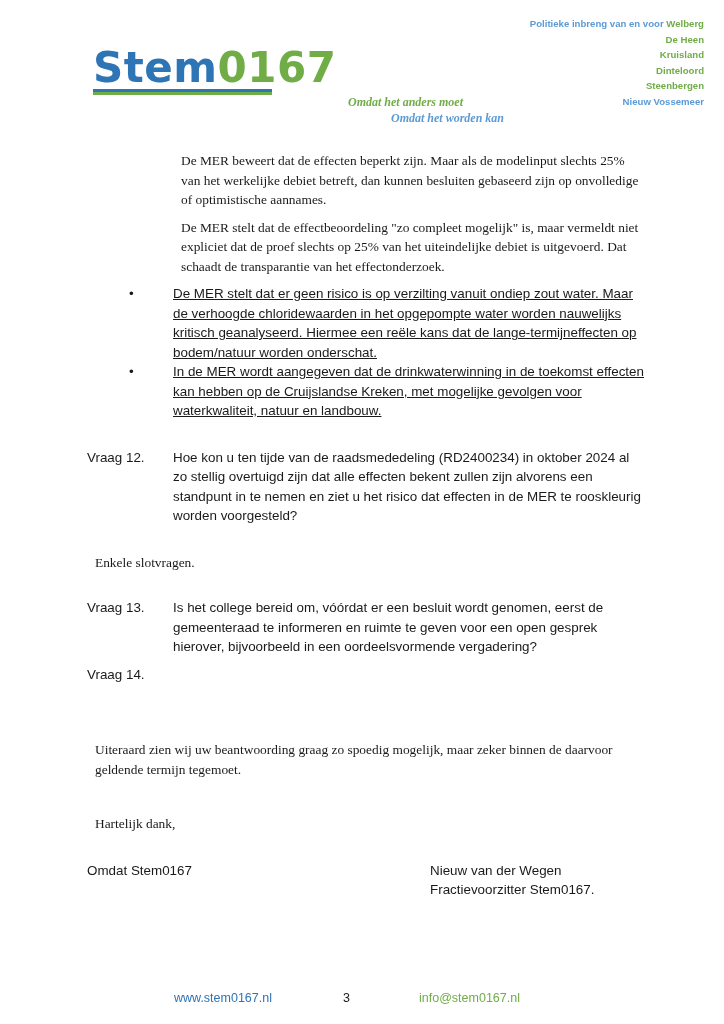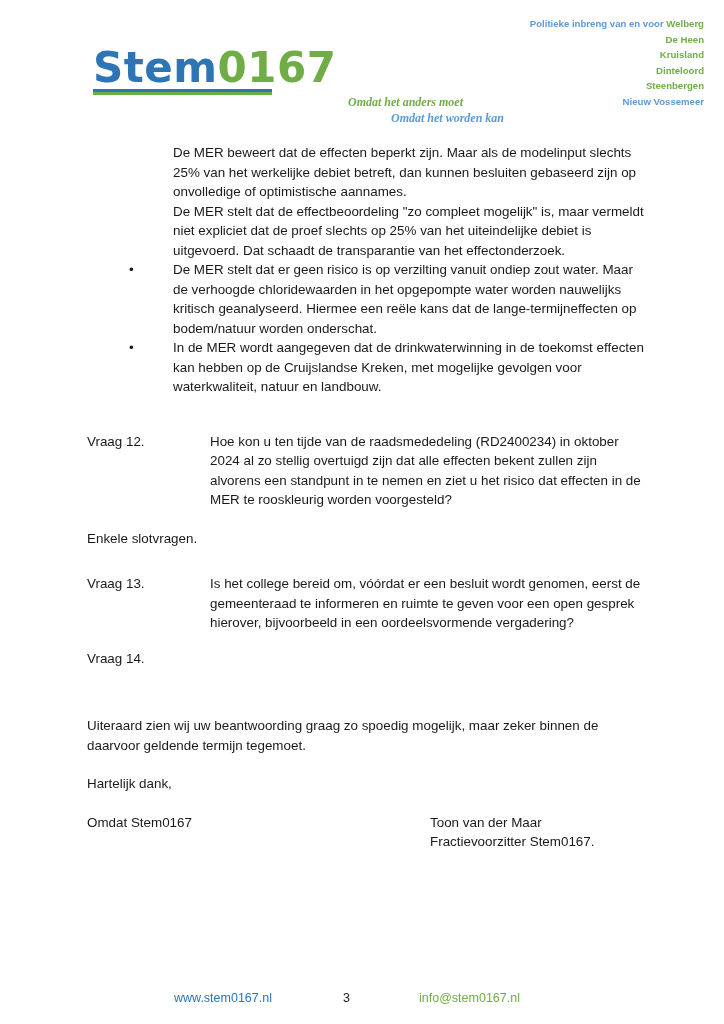--- a/index.html
+++ b/index.html
@@ -32,26 +32,26 @@
   .places {
     position: absolute; right: 20px; top: 16px; text-align: right;
     font-weight: bold; font-size: 9.6px; line-height: 15.5px;
   }
   .places .intro { color: #5b9bd5; padding-left: 28px; }
   .places .first { color: #70ad47; }
   .places .place { color: #70ad47; }
   .places .place.blue { color: #5b9bd5; }
 
   .content { position: absolute; left: 87px; top: 143px; width: 560px; font-size: 13.4px; line-height: 19.5px; }
-  .para { margin: 0; }
+  .para { margin: 8px; font-family: Liberation Serif, serif; }
   .indent { padding-left: 86px; }
   .bullet-row { display: flex; }
   .bullet-row .bullet { width: 86px; padding-left: 42px; box-sizing: border-box; }
-  .bullet-row .btext { flex: 1; }
-  .q-row { display: flex; margin-top: 16px; gap: 37px; }
+  .bullet-row .btext { flex: 1; text-decoration: underline; }
+  .q-row { display: flex; margin-top: 8px; }
   .q-row .qlabel { width: 86px; flex-shrink: 0; }
   .q-row .qtext { flex: 1; }
   .gap-s { height: 19px; }
   .gap-m { height: 10px; }
   .gap-l { height: 48px; }
   .sign-row { display: flex; }
   .sign-row .left { width: 343px; }
 
   .footer {
     position: absolute; top: 991px; left: 0; width: 724px; font-size: 12.5px;
@@ -121,21 +121,21 @@
 
   <div class="gap-l"></div>
   <p class="para">Uiteraard zien wij uw beantwoording graag zo spoedig mogelijk, maar zeker binnen de daarvoor geldende termijn tegemoet.</p>
   <div class="gap-s"></div>
   <p class="para">Hartelijk dank,</p>
   <div class="gap-s"></div>
 
   <div class="sign-row">
     <span class="left">Omdat Stem0167</span>
     <span>
-      <div>Toon van der Maar</div>
+      <div>Nieuw van der Wegen</div>
       <div>Fractievoorzitter Stem0167.</div>
     </span>
   </div>
 </div>
 
 <div class="footer">
   <span class="web">www.stem0167.nl</span>
   <span class="page">3</span>
   <span class="mail">info@stem0167.nl</span>
 </div>

